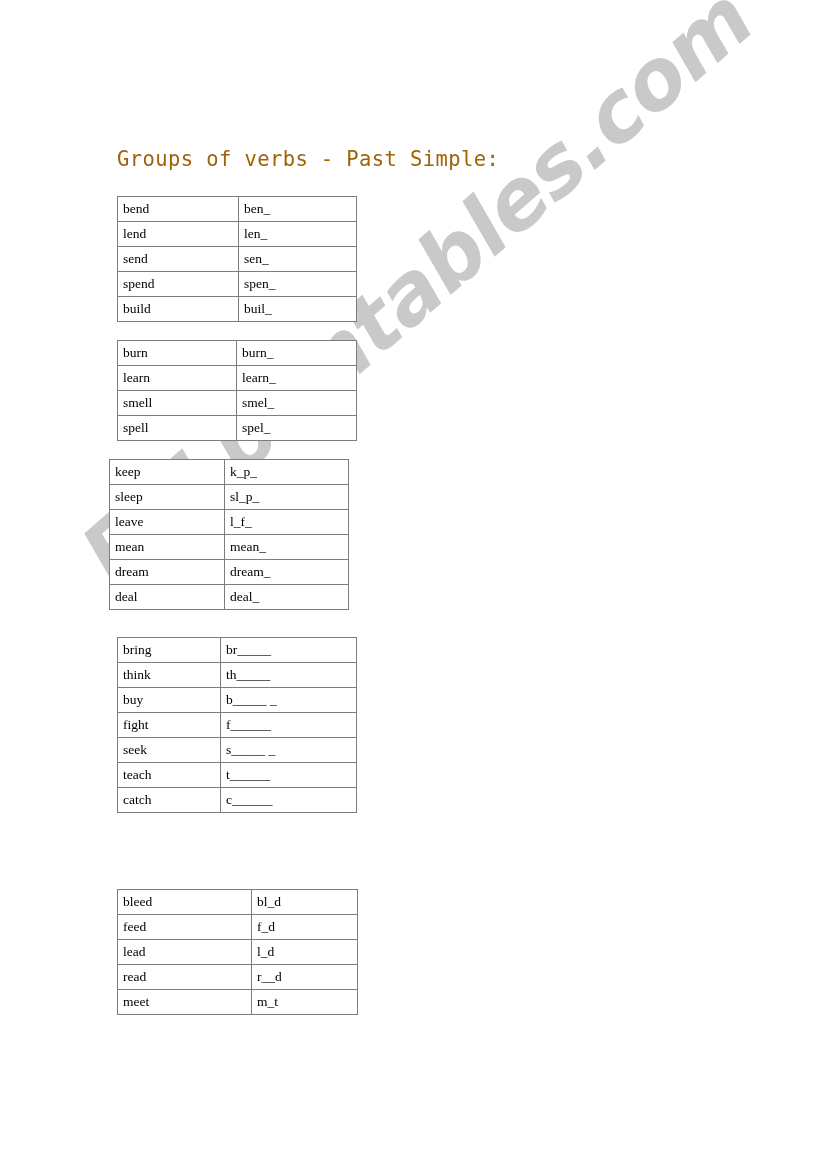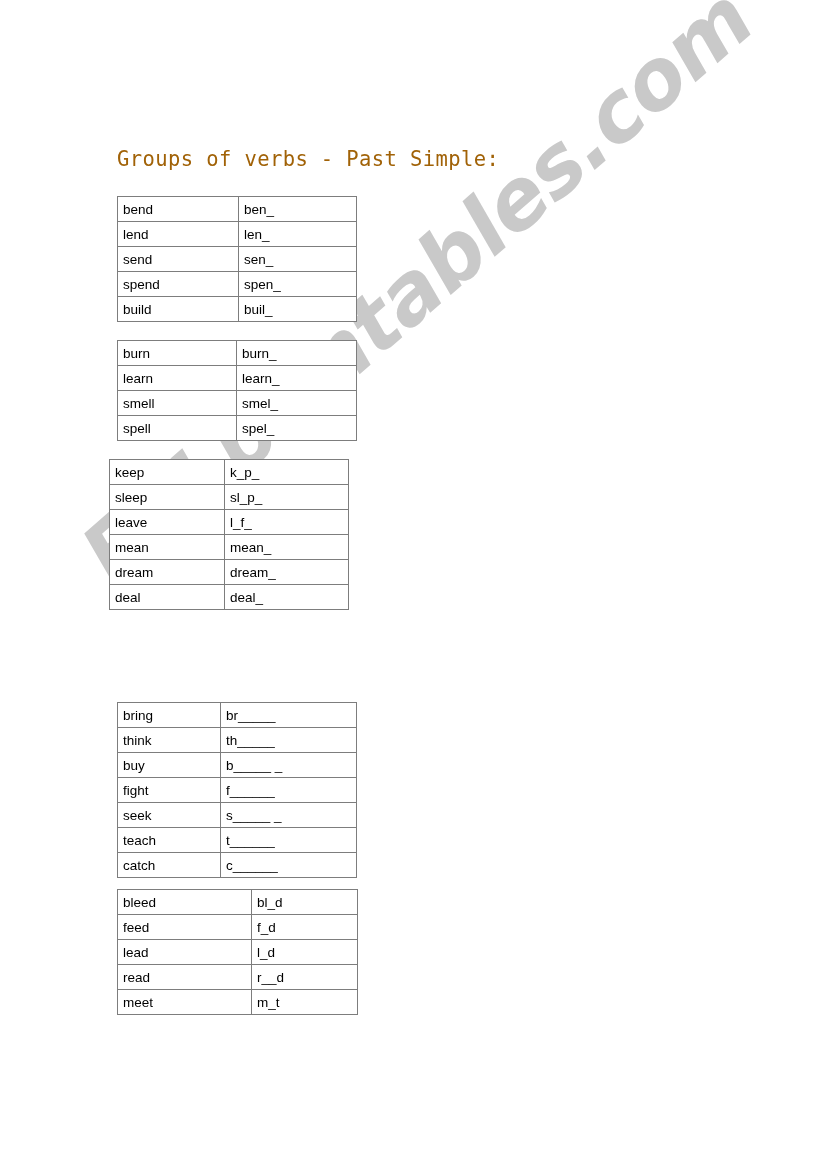--- a/index.html
+++ b/index.html
@@ -67,21 +67,21 @@
     position: absolute;
     border-collapse: collapse;
     border-spacing: 0;
     table-layout: fixed;
     background: #ffffff;
   }
   .vtable td {
     border: 1px solid #7d7d7d;
     height: 24px;
     padding: 0 0 0 5px;
-    font-family: Liberation Sans, sans-serif;
+    font-family: Liberation Serif, serif;
     font-size: 13.5px;
     color: #000000;
     vertical-align: middle;
     white-space: pre;
     overflow: hidden;
   }
   .vtable td.col-a { }
   .vtable td.col-b { }
 
   
@@ -90,21 +90,21 @@
   #table-1 .col-b { width: 112px; }
 
   #table-2 { left: 117px; top: 340px; }
   #table-2 .col-a { width: 113px; }
   #table-2 .col-b { width: 114px; }
 
   #table-3 { left: 109px; top: 459px; }
   #table-3 .col-a { width: 109px; }
   #table-3 .col-b { width: 118px; }
 
-  #table-4 { left: 117px; top: 702px; border-radius: 27px; }
+  #table-4 { left: 117px; top: 637px; border-radius: 27px; }
   #table-4 .col-a { width: 97px; }
   #table-4 .col-b { width: 130px; }
 
   #table-5 { left: 117px; top: 889px; }
   #table-5 .col-a { width: 128px; }
   #table-5 .col-b { width: 100px; }
 </style>
 </head>
 <body>
 

